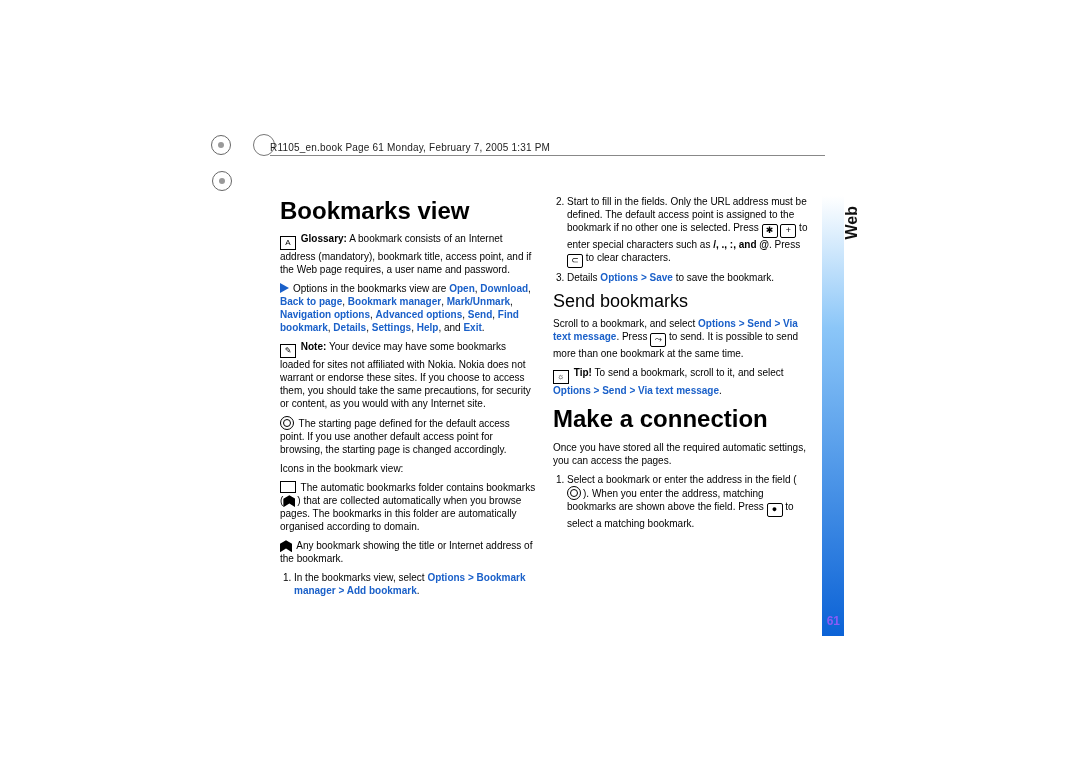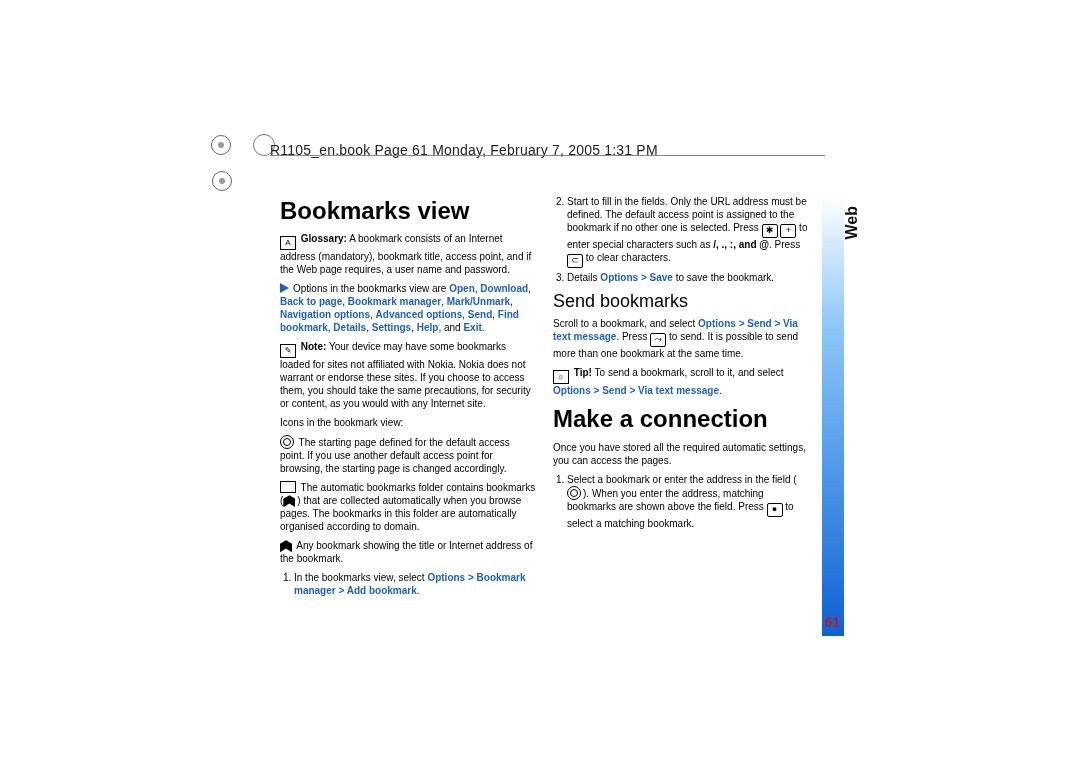--- a/index.html
+++ b/index.html
@@ -8,21 +8,21 @@
     background: #fff;
     font-family: Arial, Helvetica, sans-serif;
     width: 1080px;
     height: 763px;
     position: relative;
   }
   .header-line {
     position: absolute;
     left: 270px;
     top: 142px;
-    font-size: 14px;
+    font-size: 10px;
     color: #222;
     letter-spacing: 0.2px;
   }
   .header-rule {
     position: absolute;
     left: 270px;
     top: 155px;
     width: 555px;
     height: 1px;
     border-top: 0.7px solid #888;
@@ -60,23 +60,23 @@
     font-size: 16px;
     font-weight: bold;
     color: #111;
     transform: rotate(-90deg);
     transform-origin: right top;
   }
   .page-num {
     position: absolute;
     right: 240px;
     top: 614px;
-    font-size: 14px;
+    font-size: 12px;
     font-weight: bold;
-    color: #b91c1c;
+    color: #8b5cf6;
   }
   .content {
     position: absolute;
     left: 280px;
     top: 195px;
     width: 530px;
     font-size: 10px;
     line-height: 1.3;
     color: #000;
     column-count: 2;
@@ -154,25 +154,25 @@
 
   <p class="note-block">
     <span class="ico-tri"></span><span>Options in the bookmarks view are </span><span class="blue">Open</span>, <span class="blue">Download</span>, <span class="blue">Back to page</span>, <span class="blue">Bookmark manager</span>, <span class="blue">Mark/Unmark</span>, <span class="blue">Navigation options</span>, <span class="blue">Advanced options</span>, <span class="blue">Send</span>, <span class="blue">Find bookmark</span>, <span class="blue">Details</span>, <span class="blue">Settings</span>, <span class="blue">Help</span><span>, and </span><span class="blue">Exit</span>.
   </p>
 
   <p class="note-block">
     <span class="ico">✎</span>
     <span class="lead">Note:</span><span> Your device may have some bookmarks loaded for sites not affiliated with Nokia. Nokia does not warrant or endorse these sites. If you choose to access them, you should take the same precautions, for security or content, as you would with any Internet site.</span>
   </p>
 
+  <p>
+    <span class="ico-globe"></span><span> The starting page defined for the default access point. If you use another default access point for browsing, the starting page is changed accordingly.</span>
+  </p>
+
   <p>Icons in the bookmark view:</p>
-
-  <p>
-    <span class="ico-globe"></span><span> The starting page defined for the default access point. If you use another default access point for browsing, the starting page is changed accordingly.</span>
-  </p>
 
   <p>
     <span class="ico-folder"></span><span> The automatic bookmarks folder contains bookmarks (</span><span class="ico-book"></span><span>) that are collected automatically when you browse pages. The bookmarks in this folder are automatically organised according to domain.</span>
   </p>
 
   <p>
     <span class="ico-book"></span><span> Any bookmark showing the title or Internet address of the bookmark.</span>
   </p>
 
 

